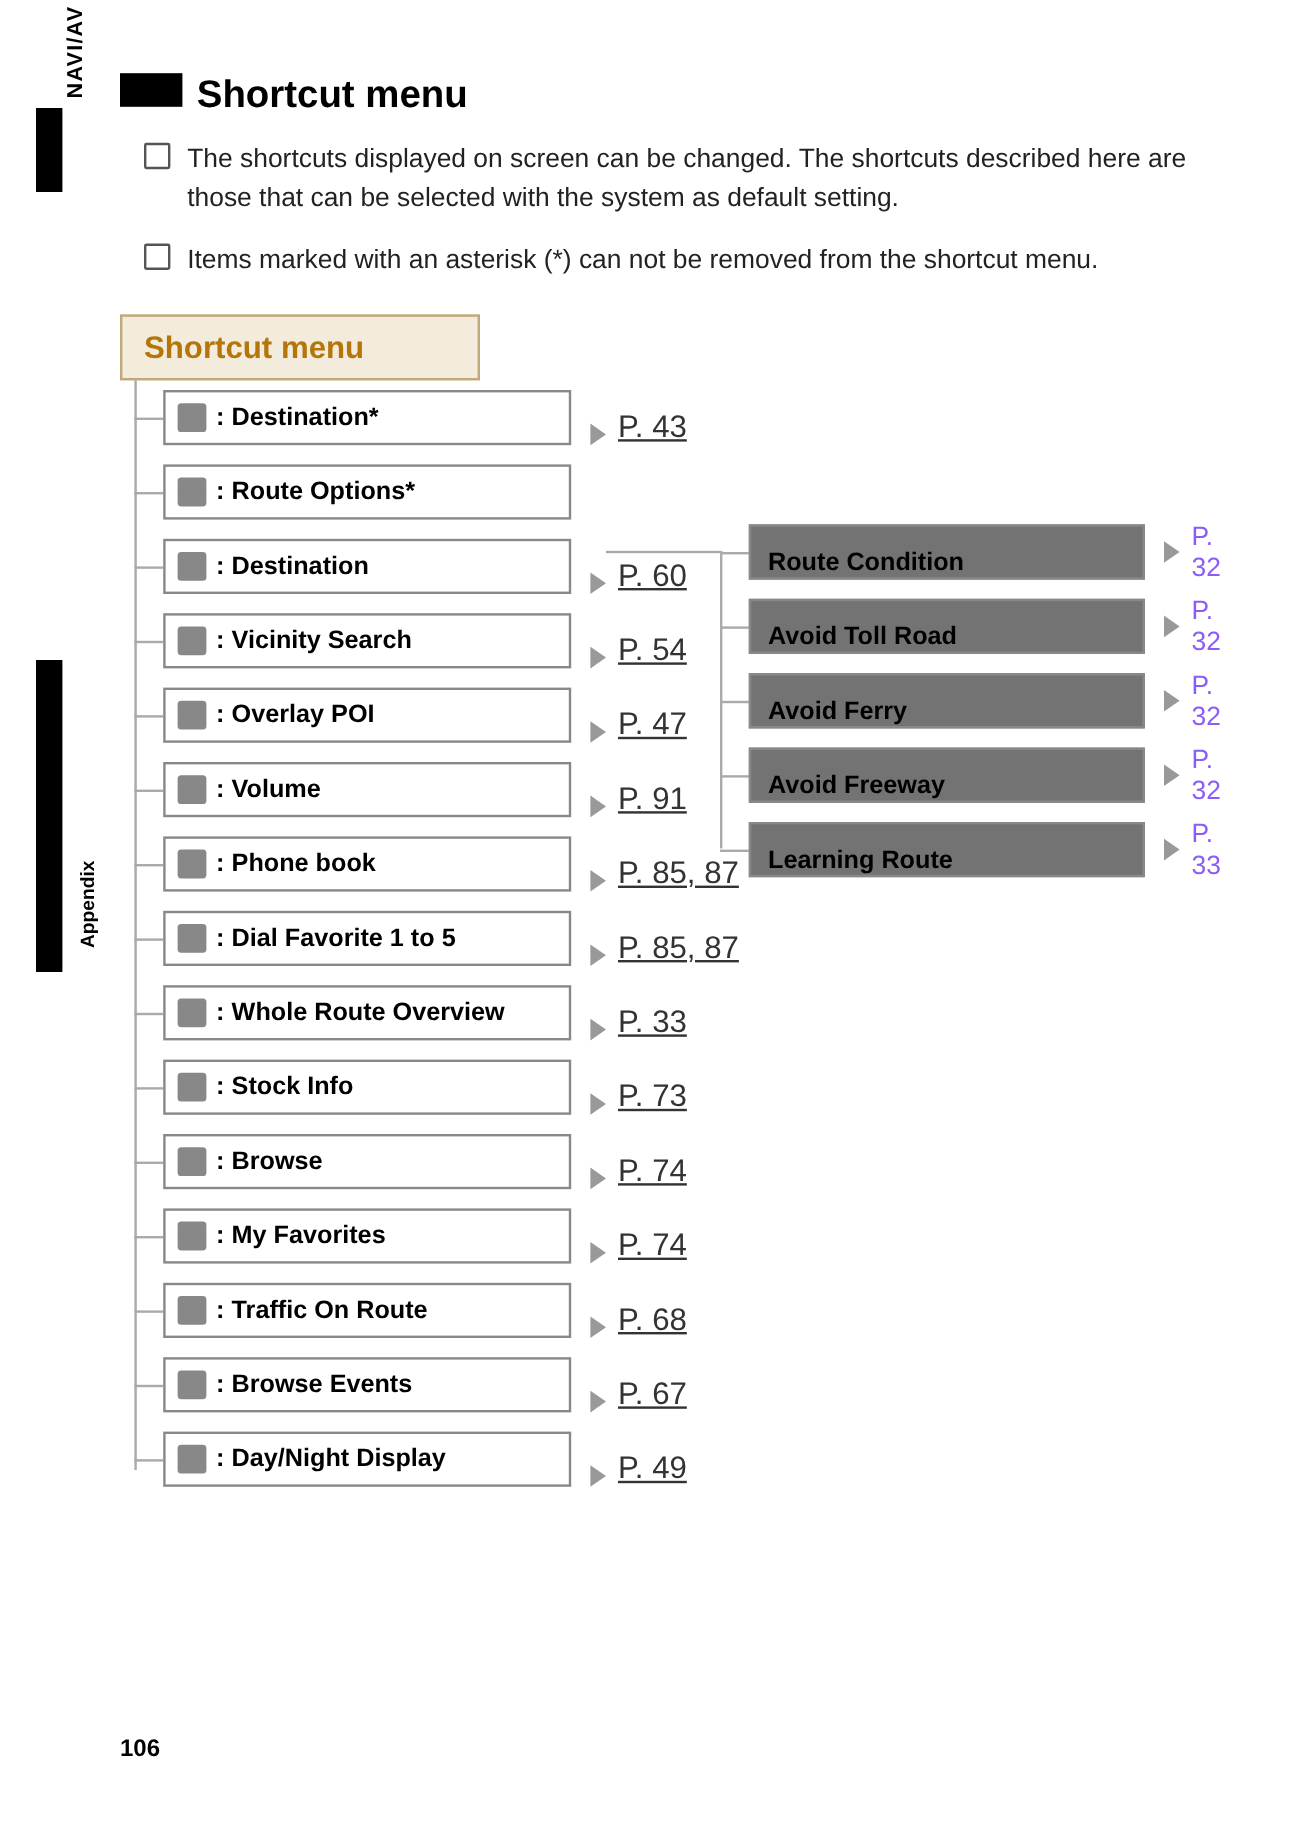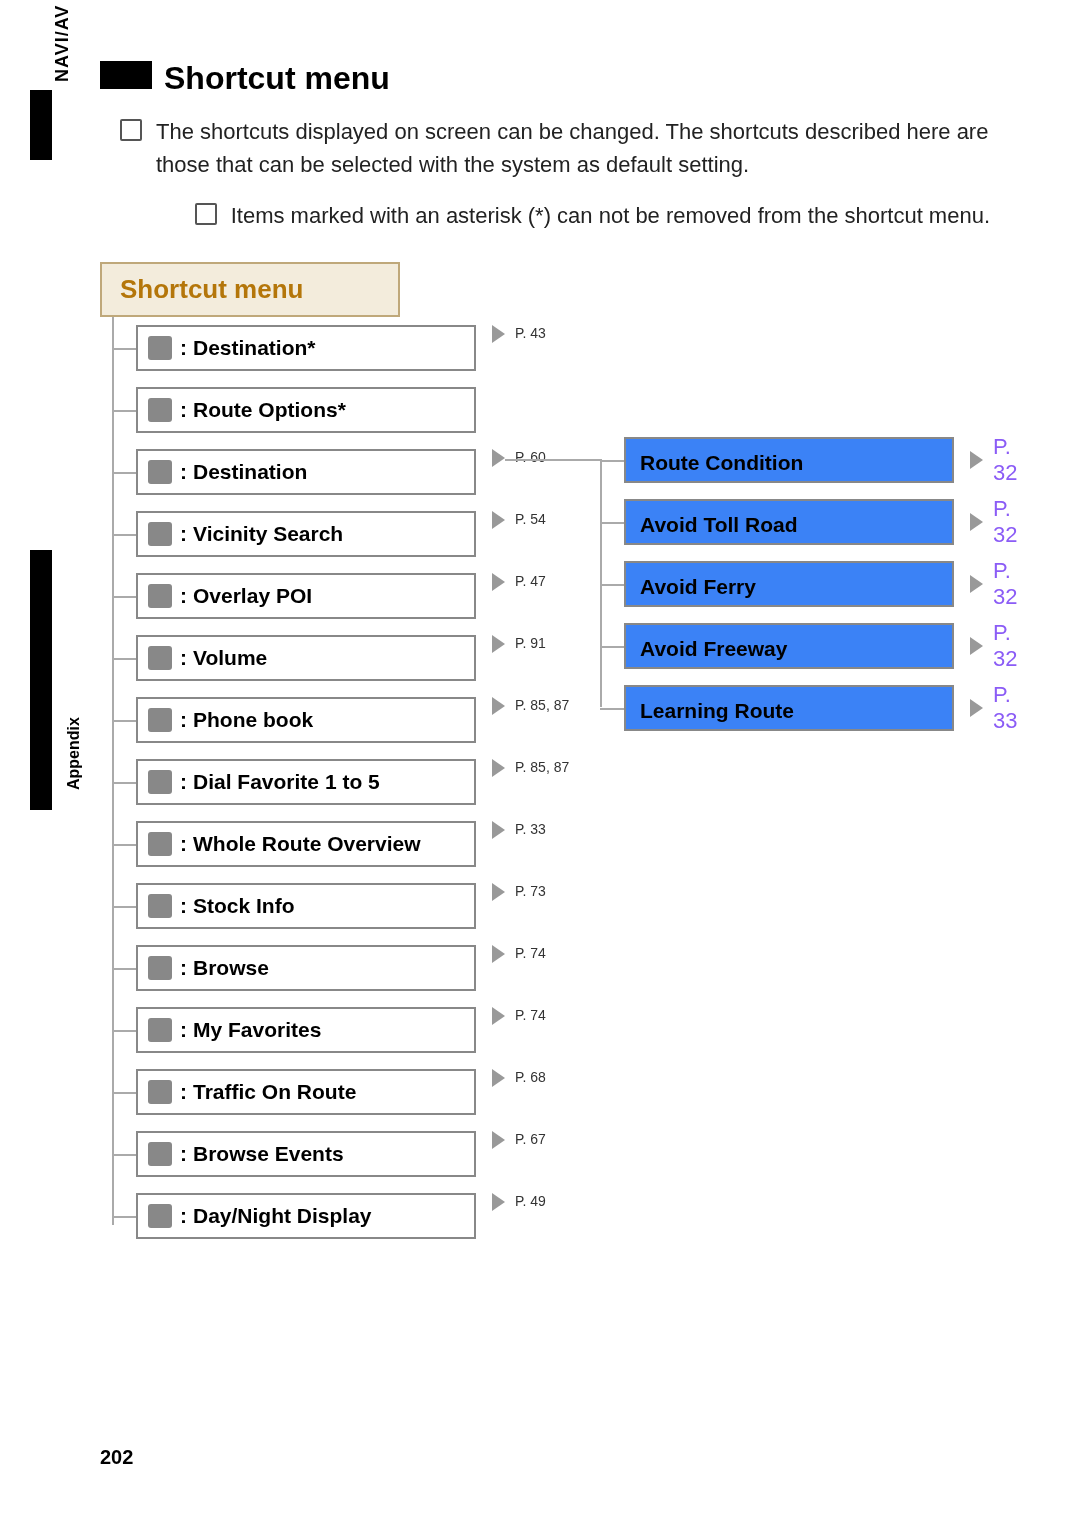--- a/index.html
+++ b/index.html
@@ -4,44 +4,44 @@
 <style>
   html,body{margin:0;padding:0;background:#fff;font-family:Helvetica,Arial,sans-serif;color:#000;}
   .page{width:1080px;height:1529px;position:relative;box-sizing:border-box;padding:60px 90px 0 100px;}
   .side-tab-top{position:absolute;left:52px;top:82px;transform:rotate(-90deg);transform-origin:left top;font-size:18px;font-weight:bold;letter-spacing:1px;white-space:nowrap;}
   .side-box{position:absolute;left:30px;top:90px;width:22px;height:70px;background:#000;}
   .side-tab-mid{position:absolute;left:65px;top:790px;transform:rotate(-90deg);transform-origin:left top;font-size:16px;font-weight:bold;white-space:nowrap;}
   .side-box2{position:absolute;left:30px;top:550px;width:22px;height:260px;background:#000;}
   h1.heading{font-size:32px;font-weight:bold;margin:0 0 18px 0;}
   h1.heading::before{content:"";display:inline-block;width:52px;height:28px;background:#000;margin-right:12px;vertical-align:baseline;}
   .notes{margin-left:20px;font-size:22px;color:#222;line-height:1.5;}
-  .notes .row{display:flex;align-items:flex-start;margin-bottom:18px;justify-content:flex-end;}
+  .notes .row{display:flex;align-items:flex-start;margin-bottom:18px;}
   .bullet{flex:0 0 auto;width:22px;height:22px;margin-right:14px;margin-top:4px;border:2px solid #555;border-radius:2px;box-sizing:border-box;position:relative;}
   .bullet.round{border-radius:50%;border-width:2px;}
   .bullet.round::after{content:"";position:absolute;right:-2px;top:-2px;width:12px;height:12px;background:#fff;}
   .arrow-right{display:inline-block;font-weight:bold;margin:0 6px;}
   .section{margin-top:30px;position:relative;}
   .title-box{border:2px solid #bfa87a;background:#f3ecdc;padding:10px 18px;font-size:26px;font-weight:bold;color:#b4760a;display:inline-block;min-width:260px;}
   .tree{position:relative;margin-top:0;}
   .trunk{position:absolute;left:12px;top:0;bottom:22px;width:2px;background:#aaa;}
   .branch{position:relative;margin-left:12px;padding-left:0;}
   .item-row{position:relative;height:62px;}
   .hconn{position:absolute;left:0;top:31px;width:24px;height:2px;background:#aaa;}
   .item-box{position:absolute;left:24px;top:8px;width:340px;height:46px;border:2px solid #888;background:#fff;display:flex;align-items:center;padding:0 10px;box-sizing:border-box;font-size:21px;font-weight:bold;}
   .item-box .ic{width:24px;height:24px;background:#888;margin-right:8px;flex:0 0 auto;border-radius:3px;}
   .item-box .colon{margin-right:6px;}
-  .page-ref{position:absolute;left:380px;top:8px;height:46px;display:flex;align-items:flex-start;font-size:14px;color:#333;}
+  .page-ref{position:absolute;left:380px;top:8px;height:46px;display:flex;align-items:flex-end;font-size:26px;color:#333;text-decoration:underline;}
   .page-ref .tri{width:0;height:0;border-top:9px solid transparent;border-bottom:9px solid transparent;border-left:13px solid #999;margin-right:10px;}
   
   .sub{position:absolute;left:500px;top:112px;}
   .sub .trunk2{position:absolute;left:0;top:30px;height:248px;width:2px;background:#aaa;}
   .sub .link-in{position:absolute;left:-95px;top:30px;width:95px;height:2px;background:#aaa;}
   .sub-row{position:relative;height:62px;}
   .sub-row .hconn2{position:absolute;left:0;top:31px;width:24px;height:2px;background:#aaa;}
-  .sub-box{position:absolute;left:24px;top:8px;width:330px;height:46px;border:2px solid #888;background:#3b82f6;display:flex;align-items:flex-start;padding:12px 14px;box-sizing:border-box;font-size:21px;font-weight:bold;}
+  .sub-box{position:absolute;left:24px;top:8px;width:330px;height:46px;border:2px solid #888;background:#737373;display:flex;align-items:flex-end;padding:0 14px;box-sizing:border-box;font-size:21px;font-weight:bold;}
   .sub-ref{position:absolute;left:370px;top:8px;height:46px;display:flex;align-items:center;font-size:22px;color:#8b5cf6;}
   .sub-ref .tri{width:0;height:0;border-top:9px solid transparent;border-bottom:9px solid transparent;border-left:13px solid #999;margin-right:10px;}
   .pagenum{position:absolute;left:100px;bottom:60px;font-size:20px;font-weight:bold;}
 </style>
 </head>
 <body>
 
 <div class="page">
 
   <div class="side-box"></div>
@@ -299,14 +299,14 @@
               <div class="sub-ref">
                 <span class="tri"></span>
                 <span>P. 33</span>
               </div>
             </div>
           </div>
       </div>
     </div>
   </div>
 
-  <div class="pagenum">202</div>
+  <div class="pagenum">106</div>
 </div>
 
 </body></html>

